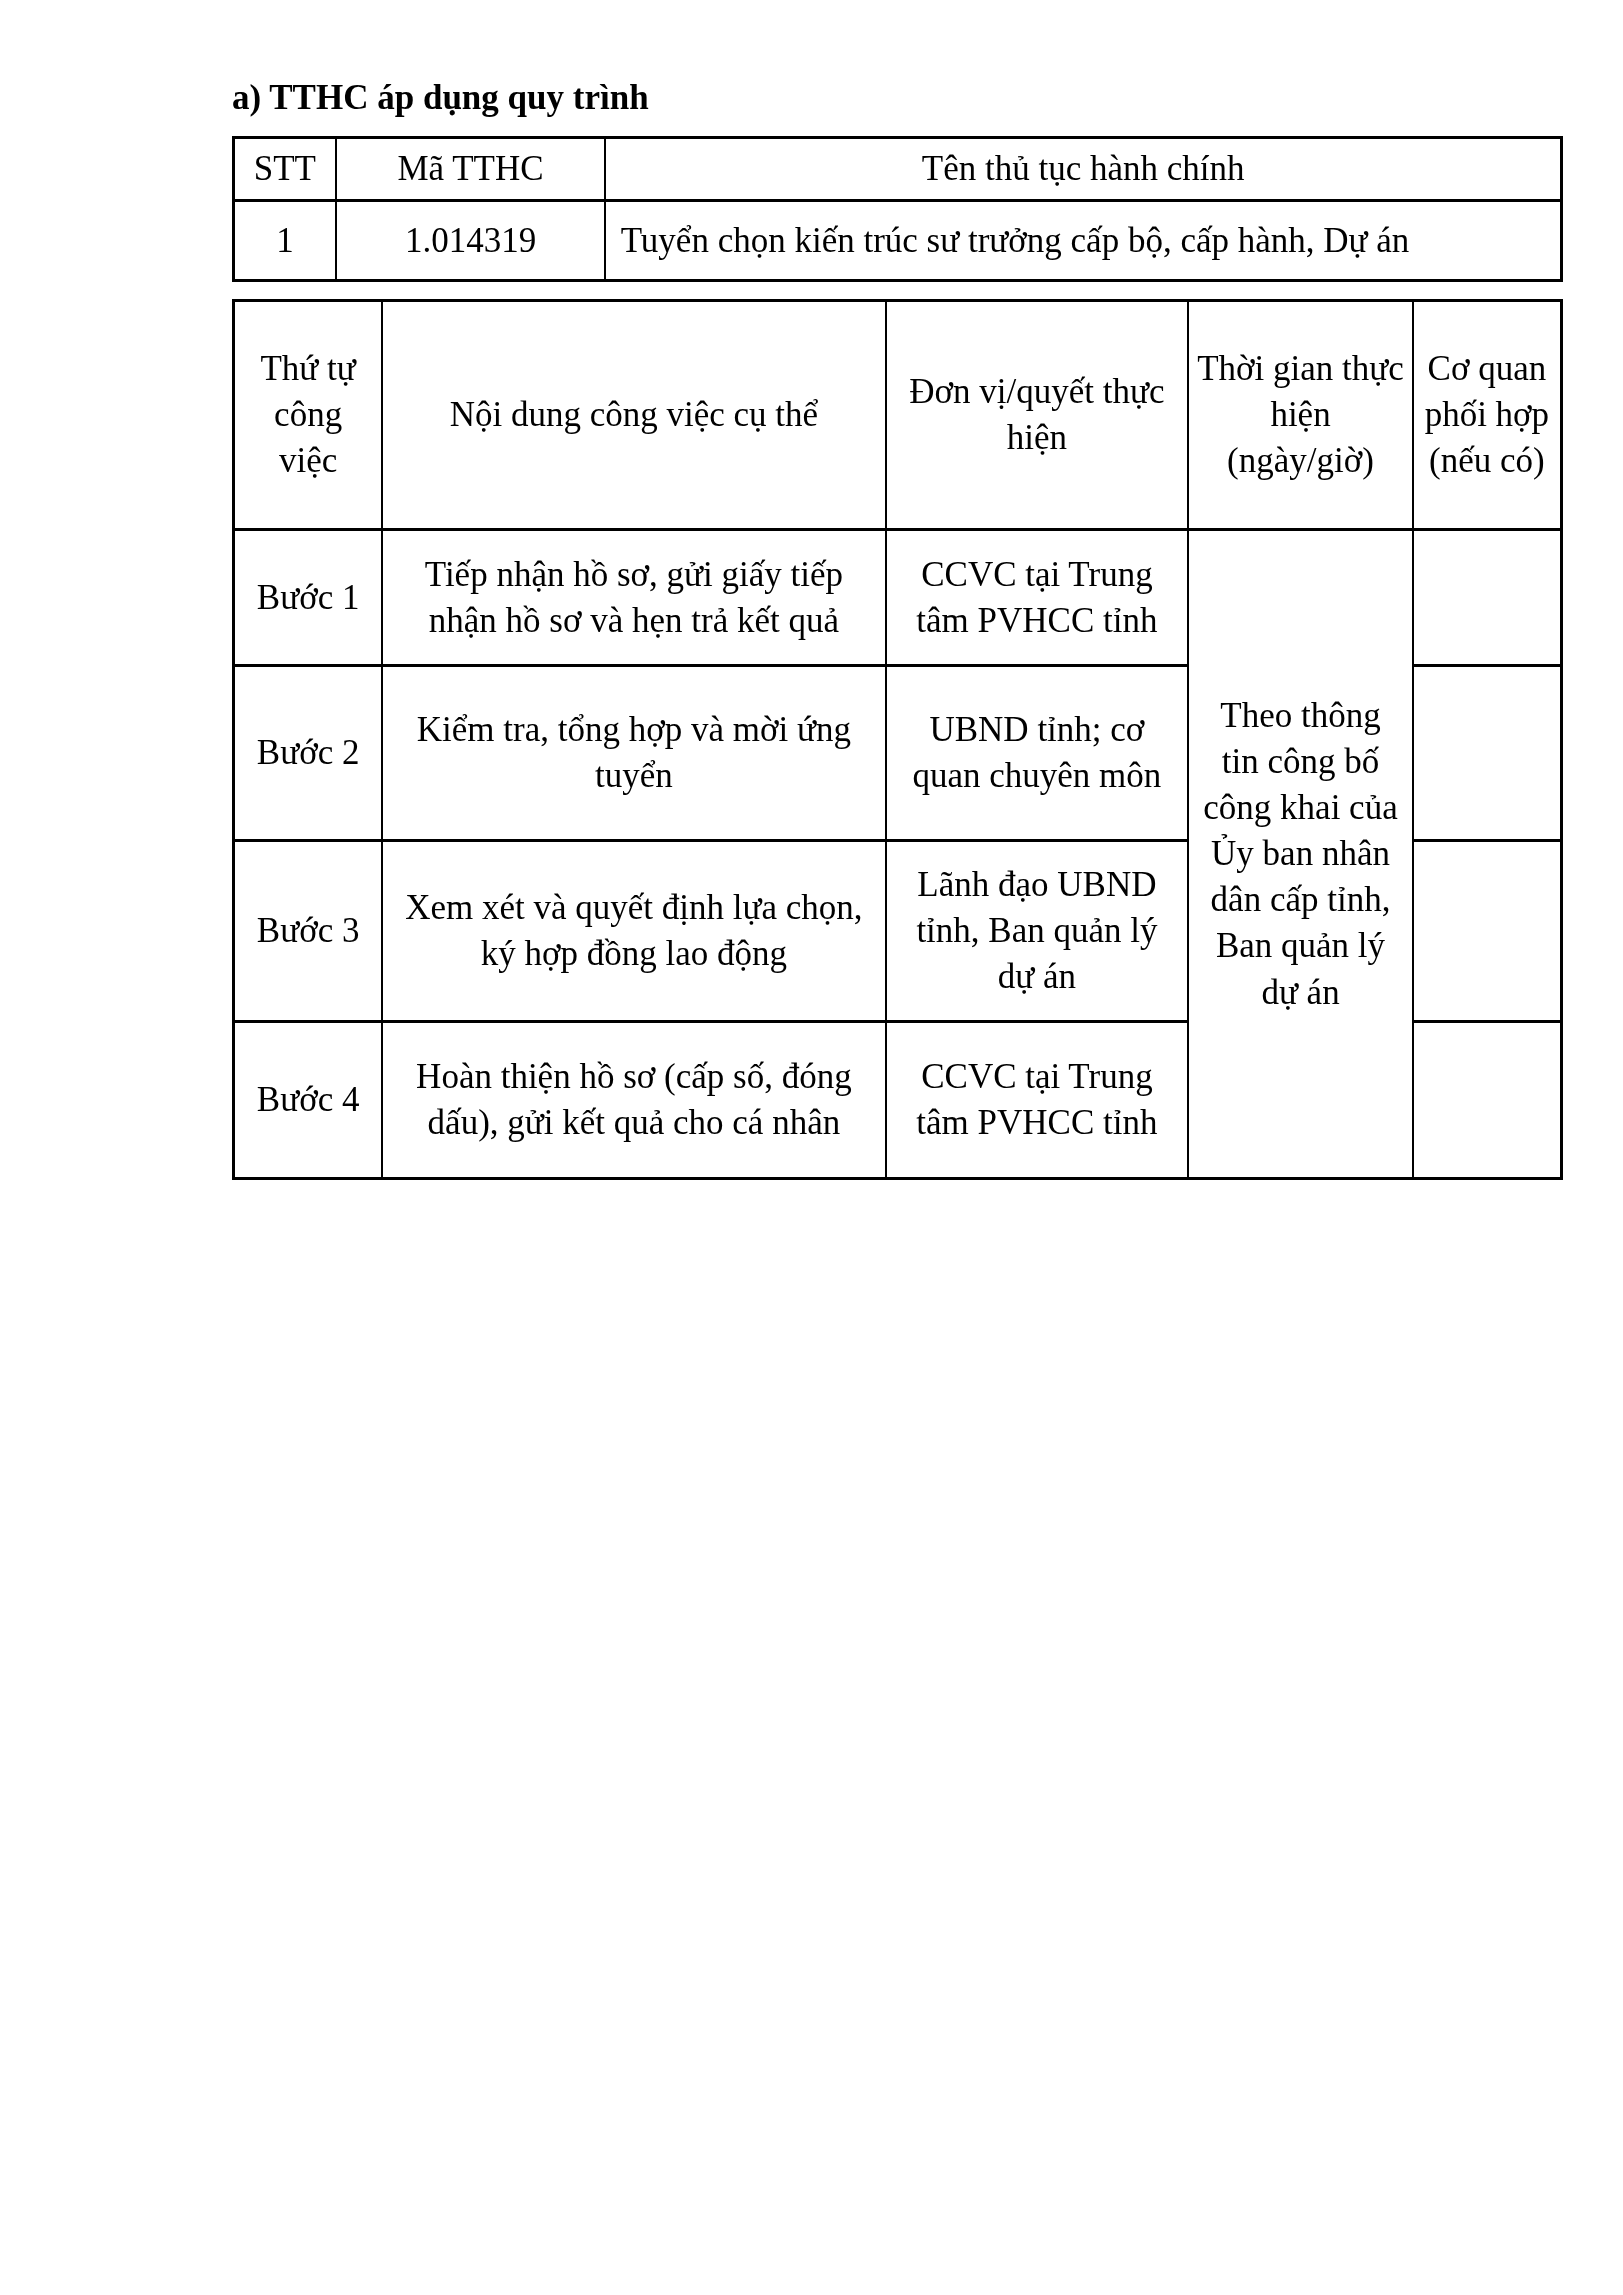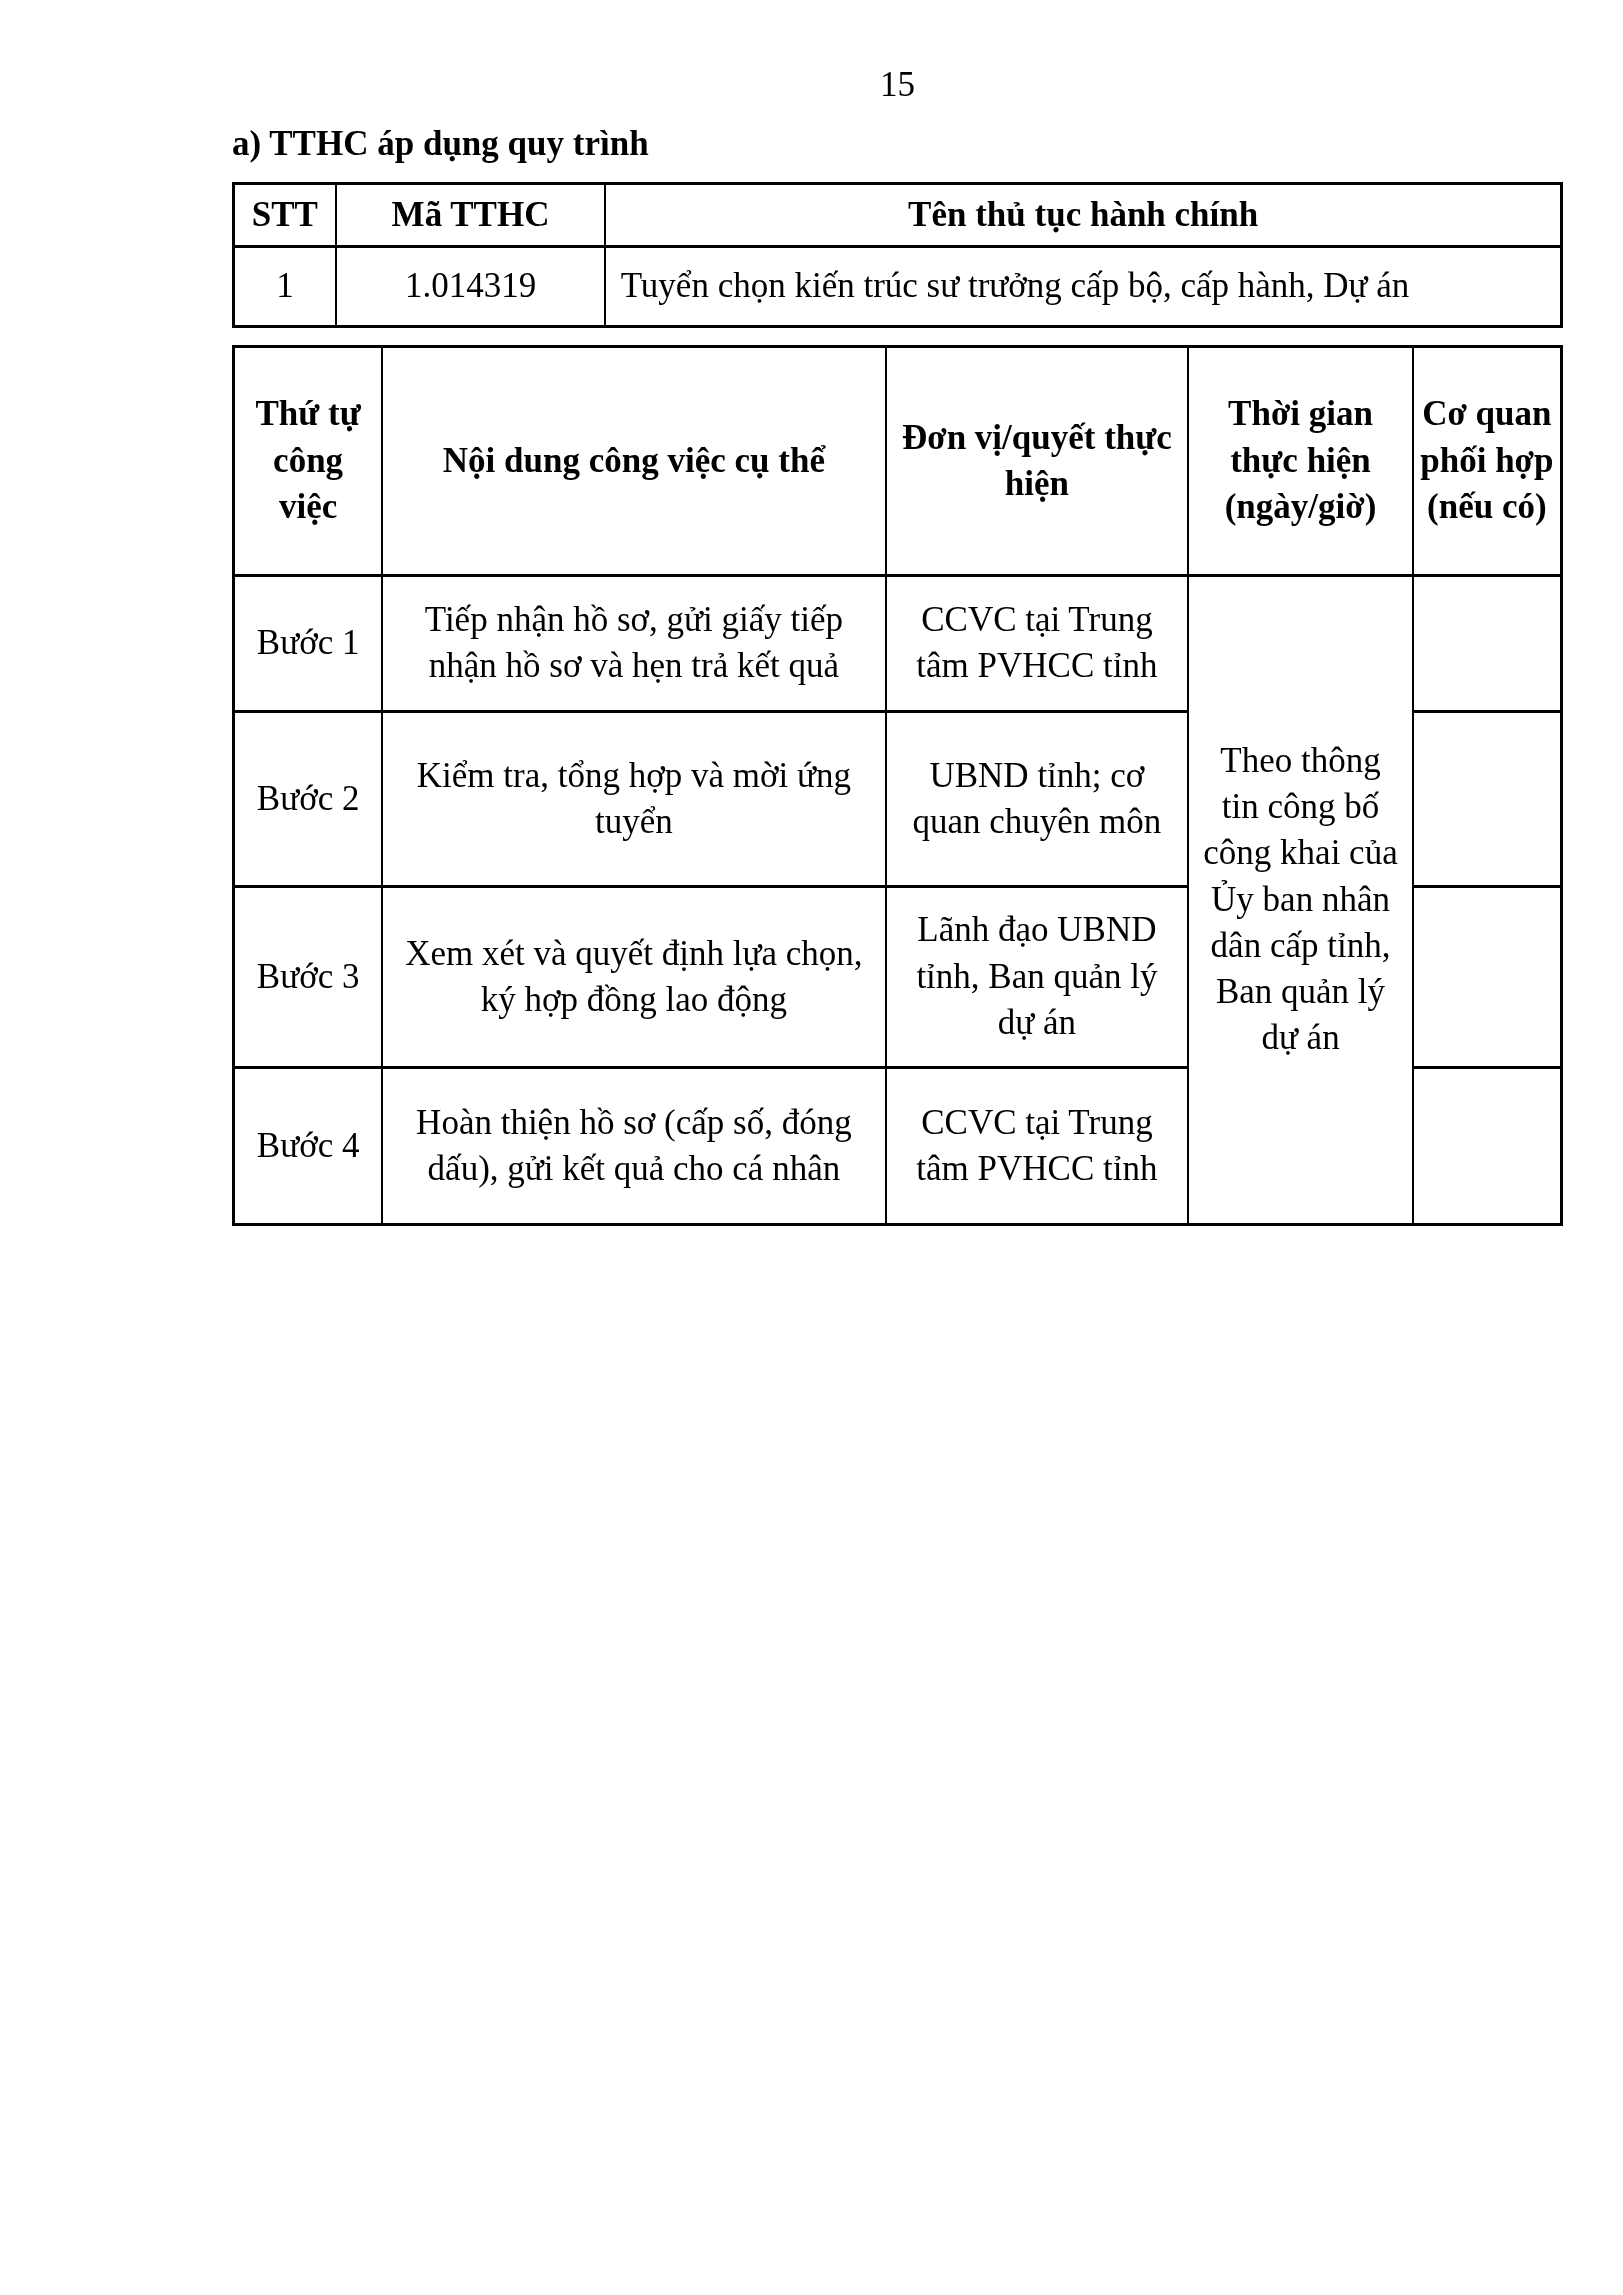--- a/index.html
+++ b/index.html
@@ -50,21 +50,21 @@
     border-bottom-width: 3.9px;
     text-align: center;
     vertical-align: middle;
     padding: 3.9px 9.2px;
     box-sizing: border-box;
     line-height: 1.32;
     font-size: 35px;
     font-weight: normal;
   }
   table { border: 3.9px solid #000000; }
-  th { font-weight: bold; }
+  th { font-weight: normal; }
 
   .tthc-table th { height: 63px; }
   .tthc-table .data-row td { height: 80px; }
   .tthc-table .name-cell {
     text-align: left;
     padding-left: 14.4px;
   }
 
   .process-table th { height: 229px; padding: 3.9px 6.5px; }
   .row-step-1 td { height: 136px; }
@@ -72,21 +72,20 @@
   .row-step-3 td { height: 181px; }
   .row-step-4 td { height: 157px; }
   .content-cell { padding: 3.9px 19.6px; margin-left: 45px; }
   .time-cell { padding: 3.9px 10.5px; }
 </style>
 </head>
 <body>
 
 <div class="page">
 
-  <div class="page-number">15</div>
 
 
   <div class="sub-label label-a">a) TTHC áp dụng quy trình</div>
 
   <table class="tthc-table">
     <colgroup>
       <col style="width:7.7%">
       <col style="width:20.3%">
       <col style="width:72%">
     </colgroup>

